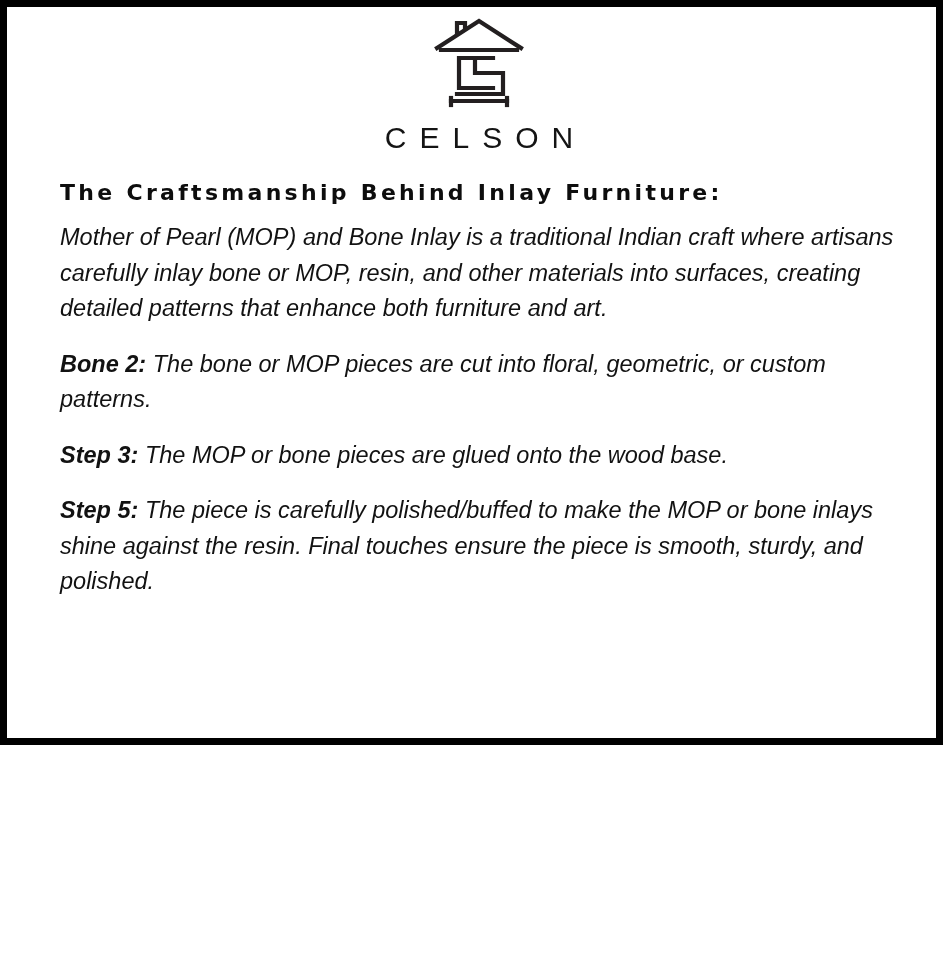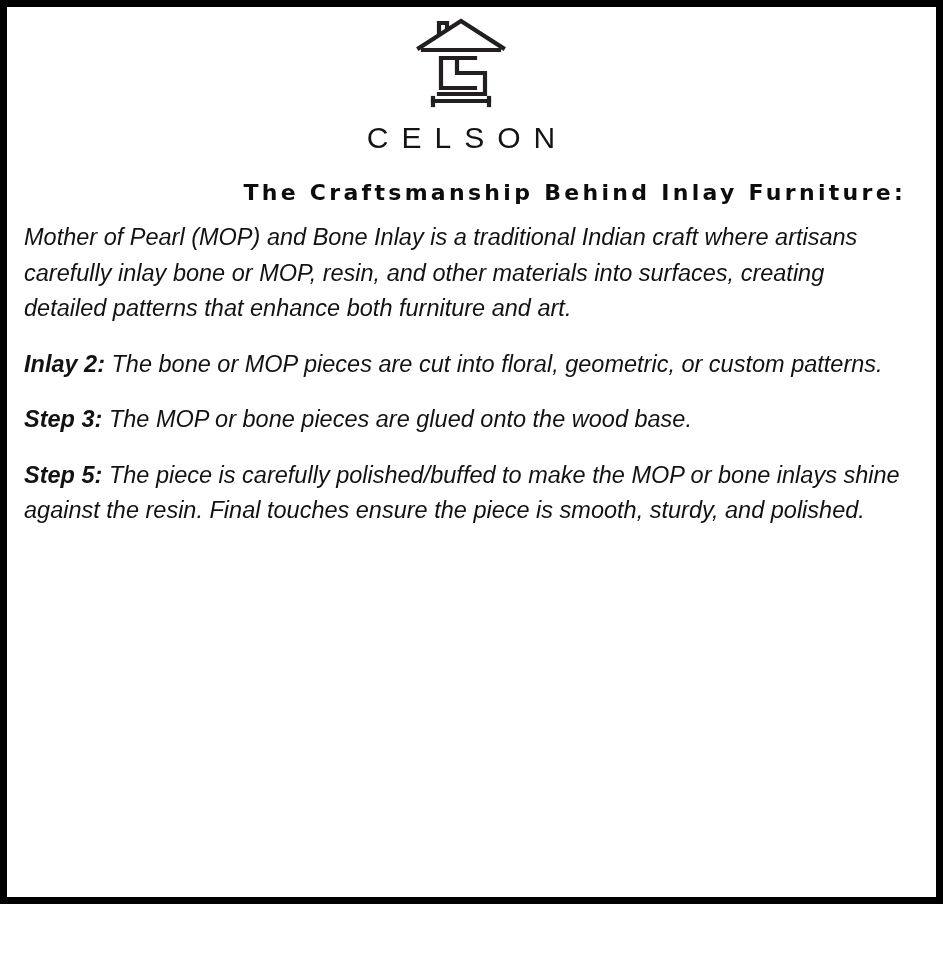--- a/index.html
+++ b/index.html
@@ -7,25 +7,26 @@
     margin: 0;
     padding: 0;
     background: #ffffff;
   }
   body {
     font-family: "Liberation Sans", sans-serif;
   }
   .page {
     position: relative;
     width: 943px;
-    height: 904px;
+    height: 745px;
     box-sizing: border-box;
     background: #ffffff;
     border: 7px solid #000000;
     overflow: hidden;
+    padding-left: 36px;
   }
   .inner {
     box-sizing: border-box;
     width: 100%;
     height: 100%;
     padding: 4px 30px 0 9px;
   }
 
   
   .logo-block {
@@ -52,21 +53,20 @@
   
   .heading {
     margin: 27px 0 0 8px;
     font-family: "DejaVu Sans", sans-serif;
     font-size: 22px;
     font-weight: 700;
     letter-spacing: 3.3px;
     color: #0d0d0d;
     line-height: 1.2;
     white-space: nowrap;
-    text-align: right;
   }
 
   
   .body-copy {
     margin: 0 0 0 8px;
     padding-top: 14px;
     font-style: italic;
   }
   .para {
     font-family: "Liberation Sans", sans-serif;
@@ -117,21 +117,21 @@
 
     <div class="body-copy">
 
       <p class="para">
         <span>Mother of Pearl (MOP) and Bone Inlay is a traditional Indian craft where artisans carefully inlay bone or MOP, resin, and other materials into surfaces, creating detailed patterns that enhance both furniture and art.</span>
       </p>
 
 
 
       <p class="para">
-        <span class="lead">Inlay 2:</span><span> The bone or MOP pieces are cut into floral, geometric, or custom patterns.</span>
+        <span class="lead">Bone 2:</span><span> The bone or MOP pieces are cut into floral, geometric, or custom patterns.</span>
       </p>
 
       <p class="para">
         <span class="lead">Step 3:</span><span> The MOP or bone pieces are glued onto the wood base.</span>
       </p>
 
 
       <p class="para">
         <span class="lead">Step 5:</span><span> The piece is carefully polished/buffed to make the MOP or bone inlays shine against the resin. Final touches ensure the piece is smooth, sturdy, and polished.</span>
       </p>

